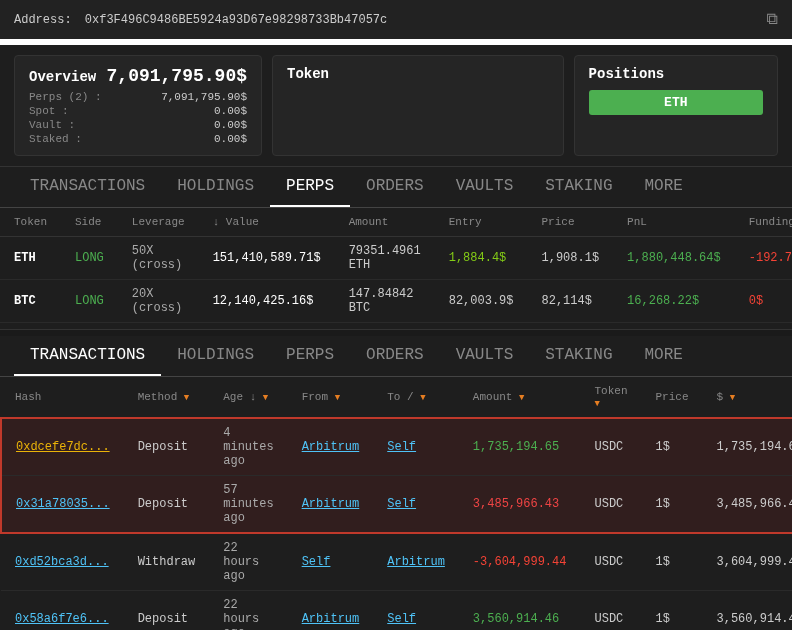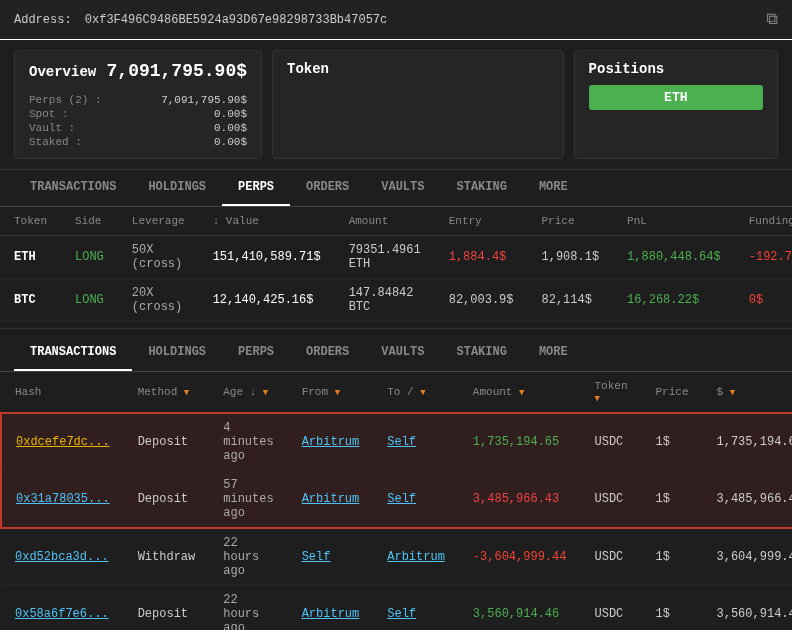--- a/index.html
+++ b/index.html
@@ -6,21 +6,21 @@
     body {
       background: #1a1a1a;
       color: #ccc;
       font-family: 'Courier New', monospace;
       font-size: 12px;
       width: 792px;
       min-height: 630px;
     }
     .address-bar {
       background: #222;
-      border-bottom: 1px solid #ffffff;
+      border-bottom: 6px solid #ffffff;
       padding: 10px 14px;
       display: flex;
       align-items: center;
       justify-content: space-between;
     }
     .copy-icon { color: #888; cursor: pointer; font-size: 16px; }
 
     .overview-section {
       background: #1e1e1e;
       padding: 10px 14px;
@@ -28,21 +28,21 @@
       gap: 10px;
       border-bottom: 1px solid #333;
     }
     .overview-box {
       background: #252525;
       border: 1px solid #333;
       border-radius: 4px;
       padding: 10px 14px;
       flex: 1;
     }
-    .overview-title { font-size: 14px; font-weight: bold; color: #fff; margin-bottom: 12px; }
+    .overview-title { font-size: 14px; font-weight: bold; color: #fff; margin-bottom: 4px; }
     .overview-total { font-size: 18px; font-weight: bold; color: #fff; }
     .overview-row { display: flex; justify-content: space-between; color: #888; font-size: 11px; margin-top: 2px; }
     .overview-row span:last-child { color: #ccc; }
 
     .infos-box {
       background: #252525;
       border: 1px solid #333;
       border-radius: 4px;
       padding: 10px 14px;
       flex: 1.2;
@@ -82,22 +82,22 @@
       background: #1e1e1e;
       border-bottom: 1px solid #444;
       padding: 0 14px;
       display: flex;
       gap: 0;
     }
     .tab {
       padding: 10px 16px;
       cursor: pointer;
       color: #888;
-      font-size: 12px;
-      font-weight: bold;
+      font-size: 16px;
+      font-weight: normal;
       border-bottom: 2px solid transparent;
       text-transform: uppercase;
     }
     .tab.active { color: #fff; border-bottom: 2px solid #fff; }
 
     .perps-table-section {
       background: #1e1e1e;
       padding: 0 0 6px 0;
       border-bottom: 1px solid #333;
     }
@@ -201,21 +201,21 @@
           <th>Funding</th>
         </tr>
     </thead>
     <tbody id="perps-tbody">
         <tr>
           <td><span style="color:#fff;font-weight:bold">ETH</span></td>
           <td><span class="long">LONG</span></td>
           <td><span style="color:#aaa">50X (cross)</span></td>
           <td><span class="white">151,410,589.71$</span></td>
           <td><span style="color:#ccc">79351.4961 ETH</span></td>
-          <td><span style="color:#ef4444">1,884.4$</span></td>
+          <td><span style="color:#84cc16">1,884.4$</span></td>
           <td><span style="color:#ccc">1,908.1$</span></td>
           <td><span class="green">1,880,448.64$</span></td>
           <td><span class="red">-192.72$</span></td>
         </tr>
         <tr>
           <td><span style="color:#fff;font-weight:bold">BTC</span></td>
           <td><span class="long">LONG</span></td>
           <td><span style="color:#aaa">20X (cross)</span></td>
           <td><span class="white">12,140,425.16$</span></td>
           <td><span style="color:#ccc">147.84842 BTC</span></td>

